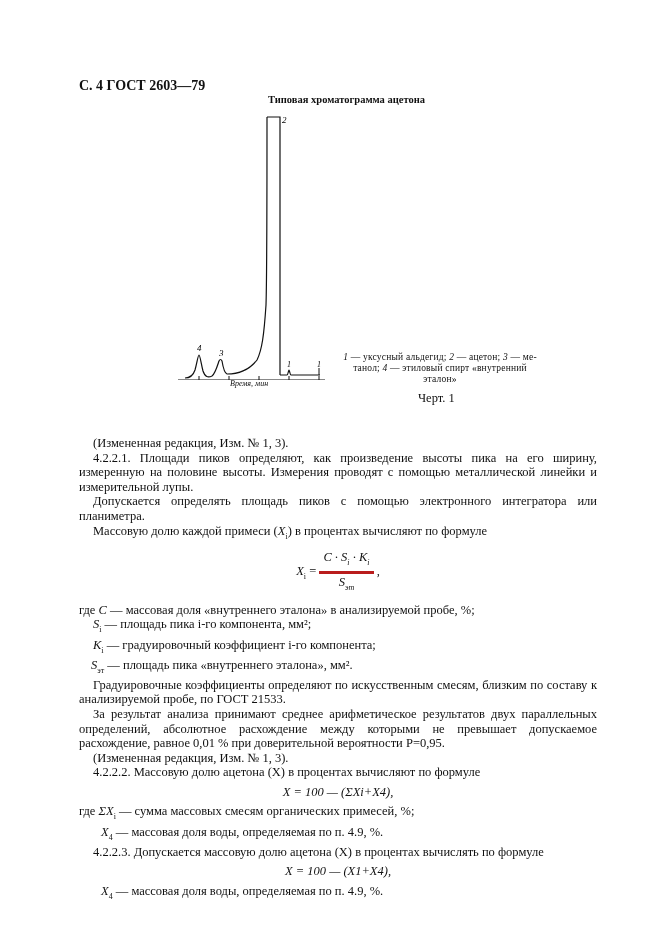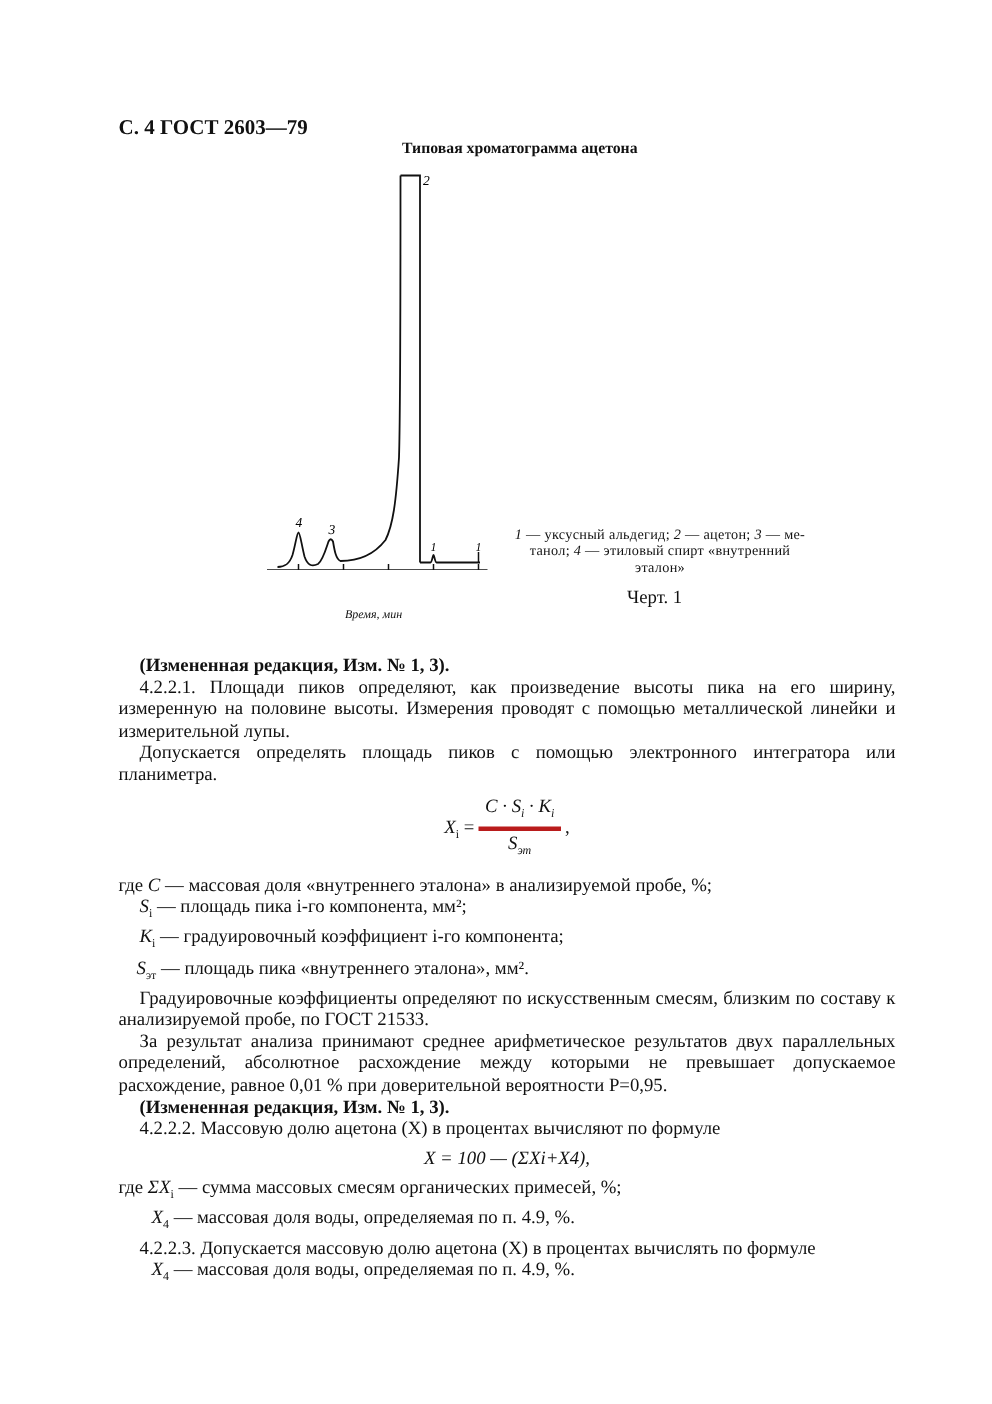--- a/index.html
+++ b/index.html
@@ -8,21 +8,21 @@
   .header { position: absolute; left: 79px; top: 78px; font-size: 14px; font-weight: bold; }
   .chart-title { position: absolute; left: 268px; top: 94px; font-size: 10.5px; font-weight: bold; }
   .chart { position: absolute; left: 150px; top: 105px; }
   .legend { position: absolute; left: 340px; top: 352px; width: 200px; font-size: 9.5px;
             line-height: 11px; text-align: center; font-style: normal; letter-spacing: 0.2px; }
   .legend i { font-style: italic; }
   .fig-caption { position: absolute; left: 418px; top: 391px; font-size: 12.5px; }
   .body { position: absolute; left: 79px; top: 436px; width: 518px; font-size: 12.5px; line-height: 14.6px; }
   .p { margin: 0; text-align: justify; }
   .ind { text-indent: 14px; }
-  .b { font-weight: bold; }
+  .b { font-weight: normal; }
   .it { font-style: italic; }
   .formula { text-align: center; margin: 4px 0; }
   .frac { display: inline-block; vertical-align: middle; text-align: center; }
   .frac .num { display: block; border-bottom: 3px solid #b91c1c; padding: 0 4px 1px; }
   .frac .den { display: block; padding-top: 1px; }
   .def { margin: 0; }
   sub { font-size: 8px; }
   .chart svg text { font-family: "Liberation Serif", serif; font-style: italic; }
 </style>
 </head>
@@ -58,33 +58,34 @@
     <text x="132" y="18" font-size="9">2</text>
     <text x="137" y="262" font-size="8">1</text>
     <text x="167" y="262" font-size="8">1</text>
 
     <text x="44" y="287" font-size="8" transform="translate(0,-6)">12</text>
     <text x="77" y="287" font-size="8" transform="translate(0,-6)">9</text>
     <text x="107" y="287" font-size="8" transform="translate(0,-6)">6</text>
     <text x="137" y="287" font-size="8" transform="translate(0,-6)">3</text>
     <text x="167" y="287" font-size="8" transform="translate(0,-6)">0</text>
   </svg>
-  <div style="position:absolute; left:80px; top:300px; font-size:8px; font-style:italic;text-align:right;">Время, мин</div>
+  <div style="position:absolute; left:80px; top:274px; font-size:8px; font-style:italic;text-align:right;">Время, мин</div>
 </div>
 
 <div class="legend">
   <i>1</i><span> — уксусный альдегид; </span><i>2</i><span> — ацетон; </span><i>3</i><span> — ме-танол; </span><i>4</i><span> — этиловый спирт «внутренний эталон»</span>
 </div>
 
 <div class="fig-caption">Черт. 1</div>
 
 <div class="body">
   <p class="p ind b">(Измененная редакция, Изм. № 1, 3).</p>
   <p class="p ind">4.2.2.1. Площади пиков определяют, как произведение высоты пика на его ширину, измеренную на половине высоты. Измерения проводят с помощью металлической линейки и измерительной лупы.</p>
   <p class="p ind">Допускается определять площадь пиков с помощью электронного интегратора или планиметра.</p>
+  <p class="p ind"><span>Массовую долю каждой примеси (</span><span class="it">X</span><sub>i</sub><span>) в процентах вычисляют по формуле</span></p>
 
   <div class="formula" style="margin:6px 0 8px;">
     <span class="it">X</span><sub>i</sub><span> = </span>
     <span class="frac">
       <span class="num it"><span>C · S</span><sub>i</sub><span> · K</span><sub>i</sub></span>
       <span class="den it"><span>S</span><sub>эт</sub></span>
     </span><span> ,</span>
   </div>
 
   <p class="def"><span>где </span><span class="it">C</span><span> — массовая доля «внутреннего эталона» в анализируемой пробе, %;</span></p>
@@ -93,15 +94,16 @@
   <p class="def" style="padding-left:12px;"><span class="it">S</span><sub>эт</sub><span> — площадь пика «внутреннего эталона», мм².</span></p>
 
   <p class="p ind">Градуировочные коэффициенты определяют по искусственным смесям, близким по составу к анализируемой пробе, по ГОСТ 21533.</p>
   <p class="p ind">За результат анализа принимают среднее арифметическое результатов двух параллельных определений, абсолютное расхождение между которыми не превышает допускаемое расхождение, равное 0,01 % при доверительной вероятности P=0,95.</p>
   <p class="p ind b">(Измененная редакция, Изм. № 1, 3).</p>
   <p class="p ind">4.2.2.2. Массовую долю ацетона (X) в процентах вычисляют по формуле</p>
   <div class="formula it" style="margin:5px 0;">X = 100 — (ΣXi+X4),</div>
   <p class="def"><span>где </span><span class="it">ΣX</span><sub>i</sub><span> — сумма массовых смесям органических примесей, %;</span></p>
   <p class="def" style="padding-left:22px;"><span class="it">X</span><sub>4</sub><span> — массовая доля воды, определяемая по п. 4.9, %.</span></p>
   <p class="p ind">4.2.2.3. Допускается массовую долю ацетона (X) в процентах вычислять по формуле</p>
+  <div class="formula it" style="margin:5px 0;">X = 100 — (X1+X4),</div>
   <p class="def" style="padding-left:22px;"><span class="it">X</span><sub>4</sub><span> — массовая доля воды, определяемая по п. 4.9, %.</span></p>
 
 </div>
 
 </body></html>

